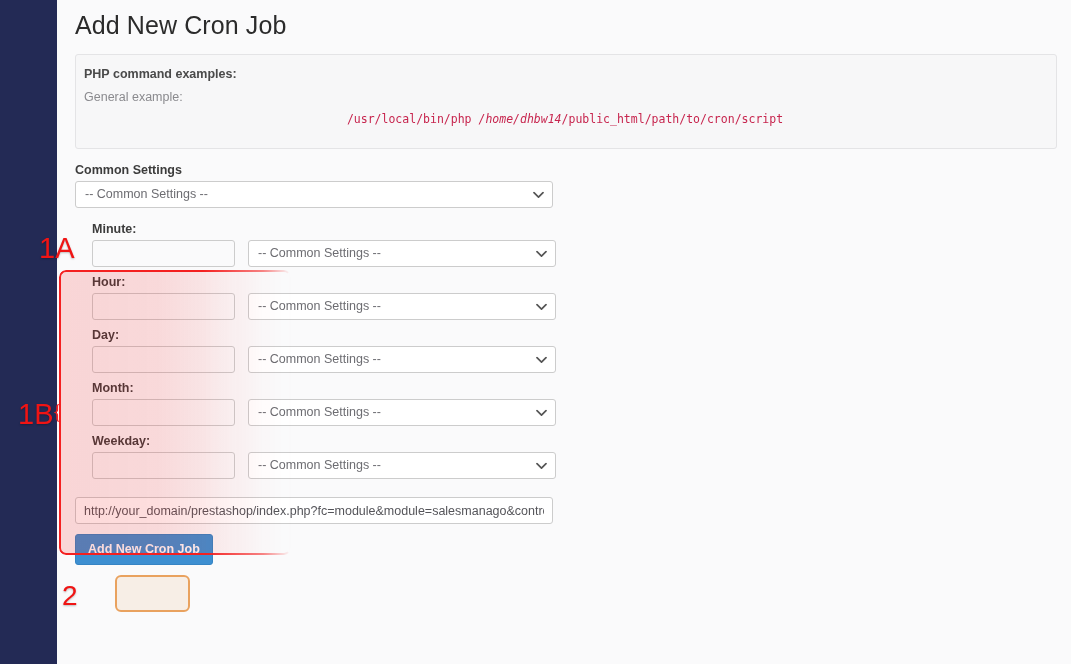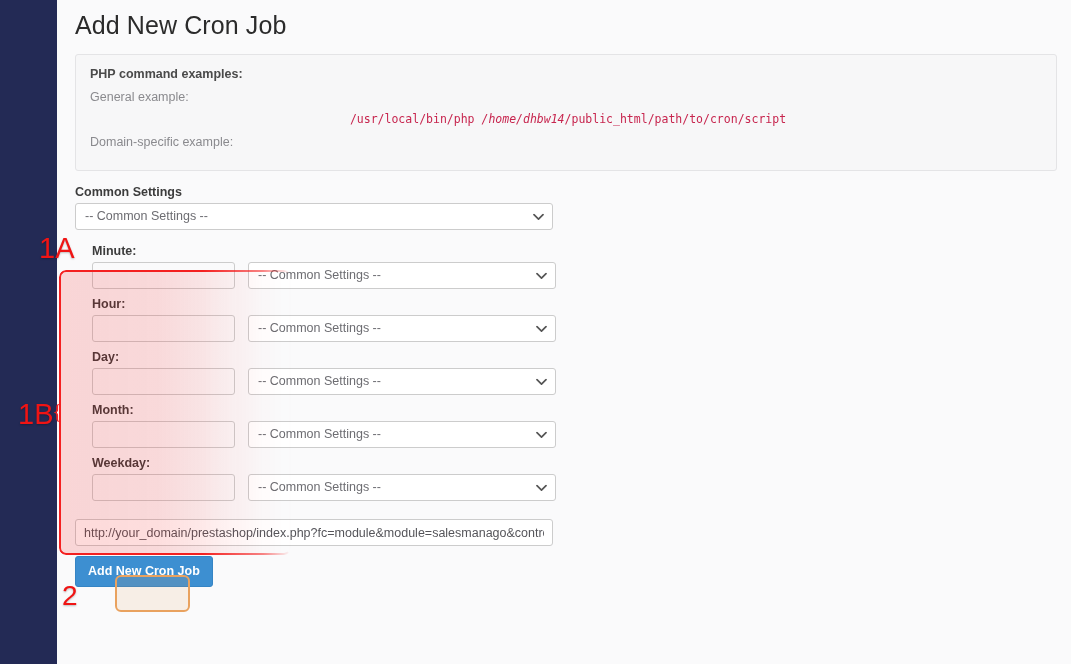--- a/index.html
+++ b/index.html
@@ -42,21 +42,21 @@
     margin: 11px 0 0 0;
     letter-spacing: .1px;
   }
 
   
   .info-box {
     margin-top: 14px;
     background: #f7f7f8;
     border: 1px solid #e4e4e6;
     border-radius: 3px;
-    padding: 12px 14px 13px 14px;
+    padding: 12px 14px 13px 8px;
     box-sizing: border-box;
   }
   .info-strong {
     font-size: 12.5px;
     font-weight: bold;
     color: #4a4a4a;
     margin-bottom: 9px;
   }
   .info-line {
     font-size: 12.5px;
@@ -245,21 +245,20 @@
   <div class="sidebar"></div>
 
   <div class="content">
 
     <h1 class="page-title">Add New Cron Job</h1>
 
     <div class="info-box">
       <div class="info-strong">PHP command examples:</div>
       <div class="info-line">General example:</div>
       <div class="code-line"><span>/usr/local/bin/php </span><em>/home/dhbw14</em><span>/public_html/path/to/cron/script</span></div>
-      <div class="info-line">Domain-specific example:</div>
     </div>
 
     <div class="form-area">
 
       <label class="f-label">Common Settings</label>
       <div class="sel-wrap">
         <select class="sel">
           <option>-- Common Settings --</option>
         </select>
         <span class="chev">

